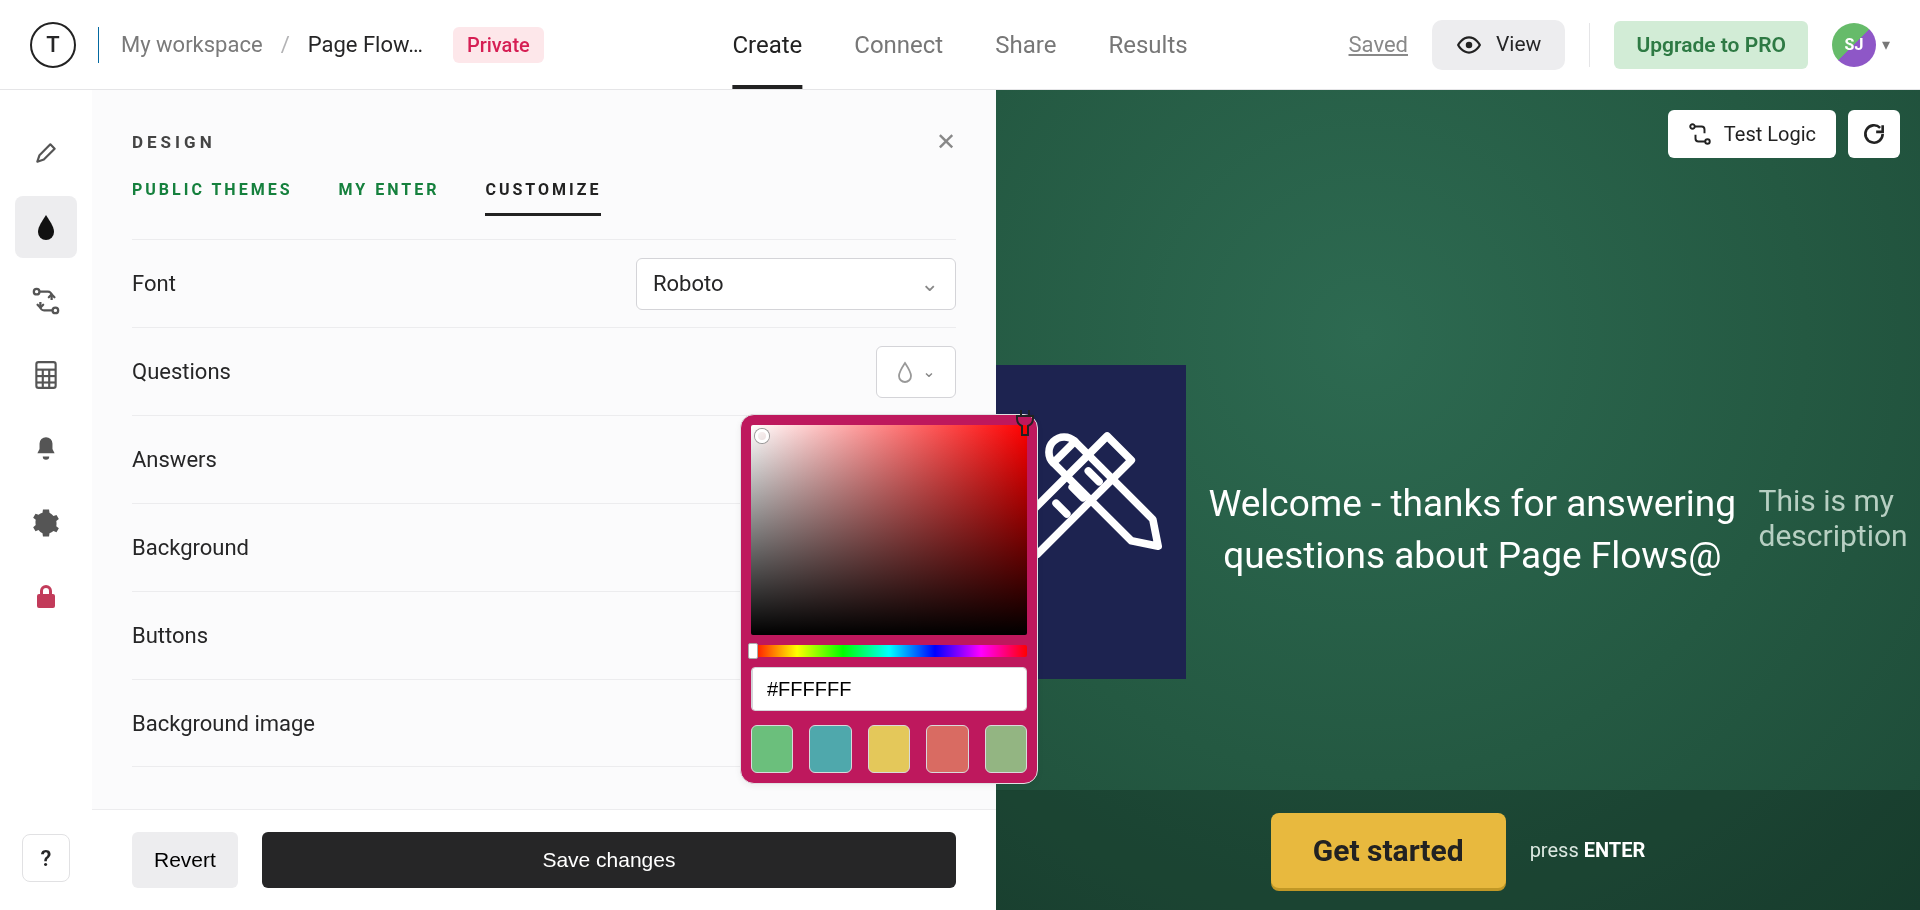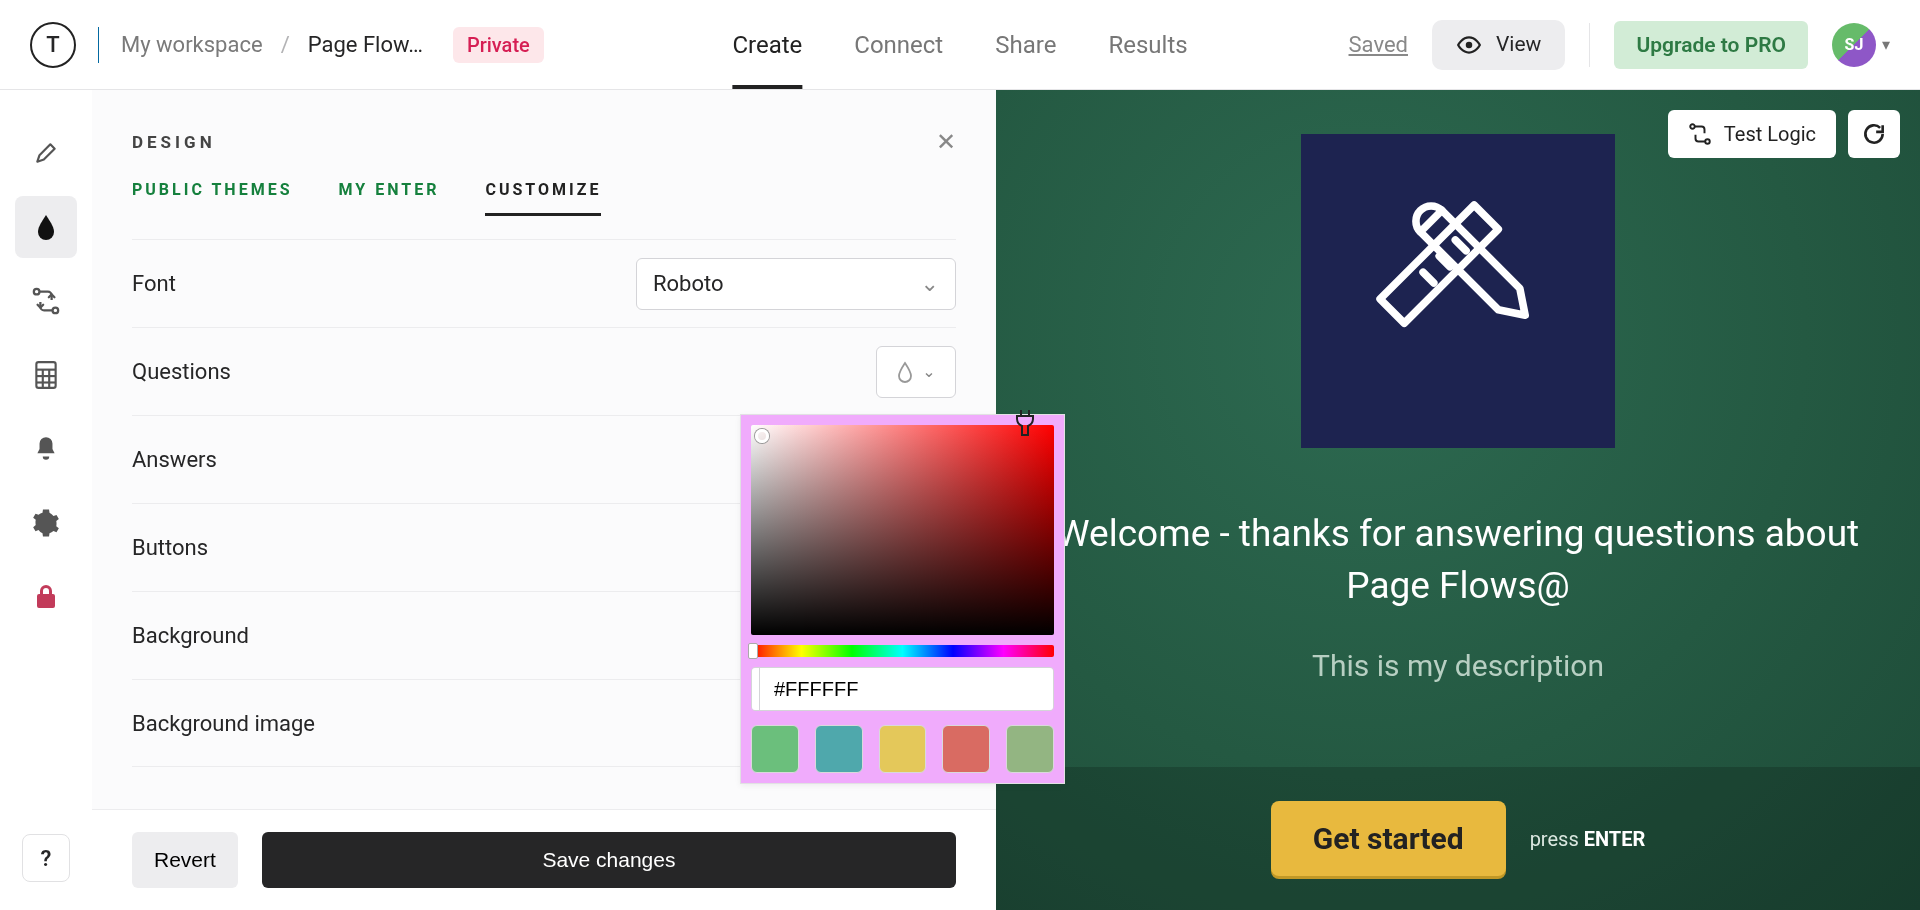--- a/index.html
+++ b/index.html
@@ -52,44 +52,44 @@
   .row-label{font-size:22px;}
   .select{border:1px solid #d4d4d8;background:#fff;border-radius:6px;width:320px;height:52px;padding:0 16px;display:flex;align-items:center;justify-content:space-between;font-size:22px;}
 
   .color-btn{border:1px solid #d4d4d8;background:#fff;border-radius:6px;width:80px;height:52px;display:flex;align-items:center;justify-content:center;gap:8px;cursor:pointer;}
 
   .footer{margin-top:auto;background:#fff;border-top:1px solid #ececee;display:flex;align-items:center;gap:24px;padding:22px 40px;}
   .revert{background:#ededef;border:none;border-radius:6px;padding:16px 22px;font-size:21px;cursor:pointer;}
   .save{flex:1;background:#262627;color:#fff;border:none;border-radius:6px;padding:16px 22px;font-size:21px;cursor:pointer;}
 
   
-  .picker{position:absolute;left:648px;top:324px;width:325px;background:#f0abfc;border:1px solid #e1e1e3;border-radius:0;padding:10px;z-index:20;box-shadow:0 2px 6px rgba(0,0,0,.06)}
+  .picker{position:absolute;left:648px;top:324px;width:298px;background:#be185d;border:1px solid #e1e1e3;border-radius:14px;padding:10px;z-index:20;box-shadow:0 2px 6px rgba(0,0,0,.06)}
   .sat{width:100%;height:210px;border-radius:2px;position:relative;background:
      linear-gradient(to top, #000, rgba(0,0,0,0)),
      linear-gradient(to right, #fff, #ff0000);}
   .sat-dot{position:absolute;left:4px;top:4px;width:14px;height:14px;border:3px solid #fff;border-radius:50%;box-shadow:0 0 0 1px #999}
   .hue{width:100%;height:12px;margin-top:10px;border-radius:2px;background:linear-gradient(to right,red,yellow,lime,cyan,blue,magenta,red);position:relative}
   .hue-dot{position:absolute;left:-3px;top:-2px;width:10px;height:16px;background:#fff;border:1px solid #aaa;border-radius:2px;}
   .hexwrap{display:flex;margin-top:10px;border:1px solid #d4d4d8;border-radius:4px;overflow:hidden;height:44px;}
   .swpv{width:48px;background:#fff;border-right:1px solid #d4d4d8;}
   .hexin{border:none;outline:none;padding:0 14px;font-size:20px;flex:1}
   .swrow{display:flex;gap:16px;margin-top:14px;}
   .swatch{width:48px;height:48px;border-radius:6px;border:1px solid #d9d9db;cursor:pointer;}
 
   .cursor{position:absolute;left:919px;top:318px;z-index:30;font-size:22px;}
 
   
-  .preview{flex:1;position:relative;background:#28624a;background:radial-gradient(circle at 40% 30%,#2d6a51 0%,#245942 55%,#1d4a37 100%);display:flex;flex-direction:column;align-items:center;color:#fff;}
+  .preview{flex:1;position:relative;background:#28624a;background:radial-gradient(circle at 40% 30%,#2d6a51 0%,#245942 55%,#1d4a37 100%);display:flex;flex-direction:row;align-items:center;color:#fff;}
   .prev-tools{position:absolute;right:20px;top:20px;display:flex;gap:12px;}
   .test-logic{background:#fff;color:#222;border-radius:6px;display:flex;align-items:center;gap:12px;padding:12px 20px;font-size:20px;cursor:pointer;}
   .reload{background:#fff;color:#222;border-radius:6px;width:52px;display:flex;align-items:center;justify-content:center;cursor:pointer;}
   .brand-tile{margin-top:44px;width:314px;height:314px;background:#1d2350;display:flex;align-items:center;justify-content:center}
   .wtxt{margin-top:60px;font-size:37px;text-align:center;line-height:1.4;max-width:840px}
   .desc{margin-top:36px;font-size:30px;color:#b7cfc2}
-  .cta-bar{position:absolute;bottom:0;left:0;right:0;height:143px;background:rgba(0,0,0,.18);display:flex;align-items:center;justify-content:center;gap:24px;}
+  .cta-bar{position:absolute;bottom:0;left:0;right:0;height:120px;background:rgba(0,0,0,.18);display:flex;align-items:center;justify-content:center;gap:24px;}
   .cta{background:#e8b93e;color:#222;font-weight:700;font-size:30px;padding:20px 42px;border-radius:8px;box-shadow:0 3px 0 #c19826;cursor:pointer;}
   .enter{color:#dbe7e0;font-size:20px;}
   .enter b{color:#fff;font-weight:700}
 
   svg{display:block}
 </style>
 </head>
 <body>
 
 <div class="header">
@@ -226,24 +226,24 @@
                 <path d="M9 2C5 8 3 11 3 15a6 6 0 0 0 12 0c0-4-2-7-6-13z"></path>
               </svg>
             </span>
           <span style="color:#888">⌄</span>
         </div>
       </div>
       <div class="row">
         <span class="row-label">Answers</span>
       </div>
       <div class="row">
+        <span class="row-label">Background</span>
+      </div>
+      <div class="row">
         <span class="row-label">Buttons</span>
-      </div>
-      <div class="row">
-        <span class="row-label">Background</span>
       </div>
       <div class="row" style="border-bottom:1px solid #ececee">
         <span class="row-label">Background image</span>
       </div>
     </div>
 
     <div class="picker">
       <div class="sat">
         <div class="sat-dot"></div>
       </div>

